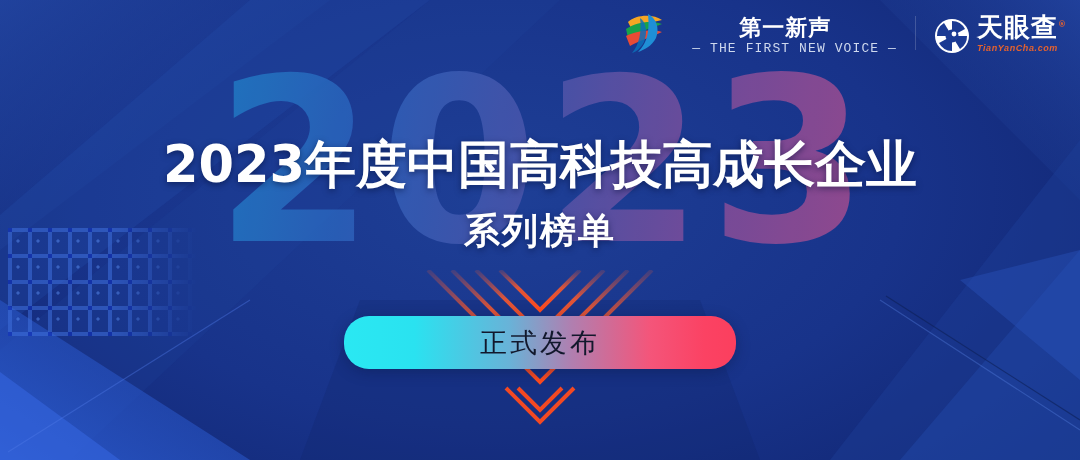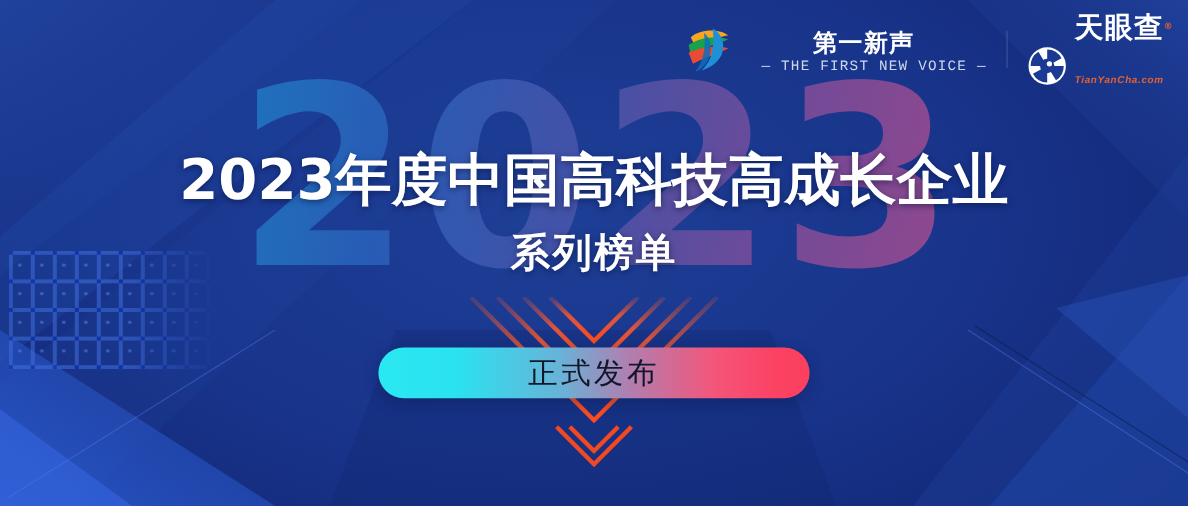--- a/index.html
+++ b/index.html
@@ -109,21 +109,21 @@
   .title-line.l1 { font-size: 51px; letter-spacing: 0px; }
   .title-line.l2 { font-size: 36px; letter-spacing: 2px; }
 
   
   .pill {
     position: absolute;
     left: 50%;
     top: 316px;
     transform: translateX(-50%);
     width: 392px;
-    height: 46px;
+    height: 53px;
     border-radius: 25px;
     background: linear-gradient(90deg,
       #2ae8f2 0%,
       #2ae2f0 18%,
       #68b3d8 42%,
       #b07fb0 58%,
       #f4557a 78%,
       #fb4263 92%,
       #fb3f5e 100%);
     display: flex;
@@ -170,21 +170,21 @@
     margin-left: 19px;
   }
 
   .divider {
     width: 1px;
     height: 34px;
     background: rgba(255,255,255,.18);
   }
 
   .tyc-mark { width: 36px; height: 36px; flex: none; }
-  .tyc-text { display: flex; flex-direction: column; align-items: center; position: relative; gap: 25px; }
+  .tyc-text { display: flex; flex-direction: column; align-items: center; position: relative; }
   .tyc-cn {
     font-family: "DejaVu Sans", sans-serif;
     font-size: 26px;
     font-weight: 700;
     color: #ffffff;
     letter-spacing: 1px;
     line-height: 29px;
     position: relative;
   }
   .tyc-reg {

